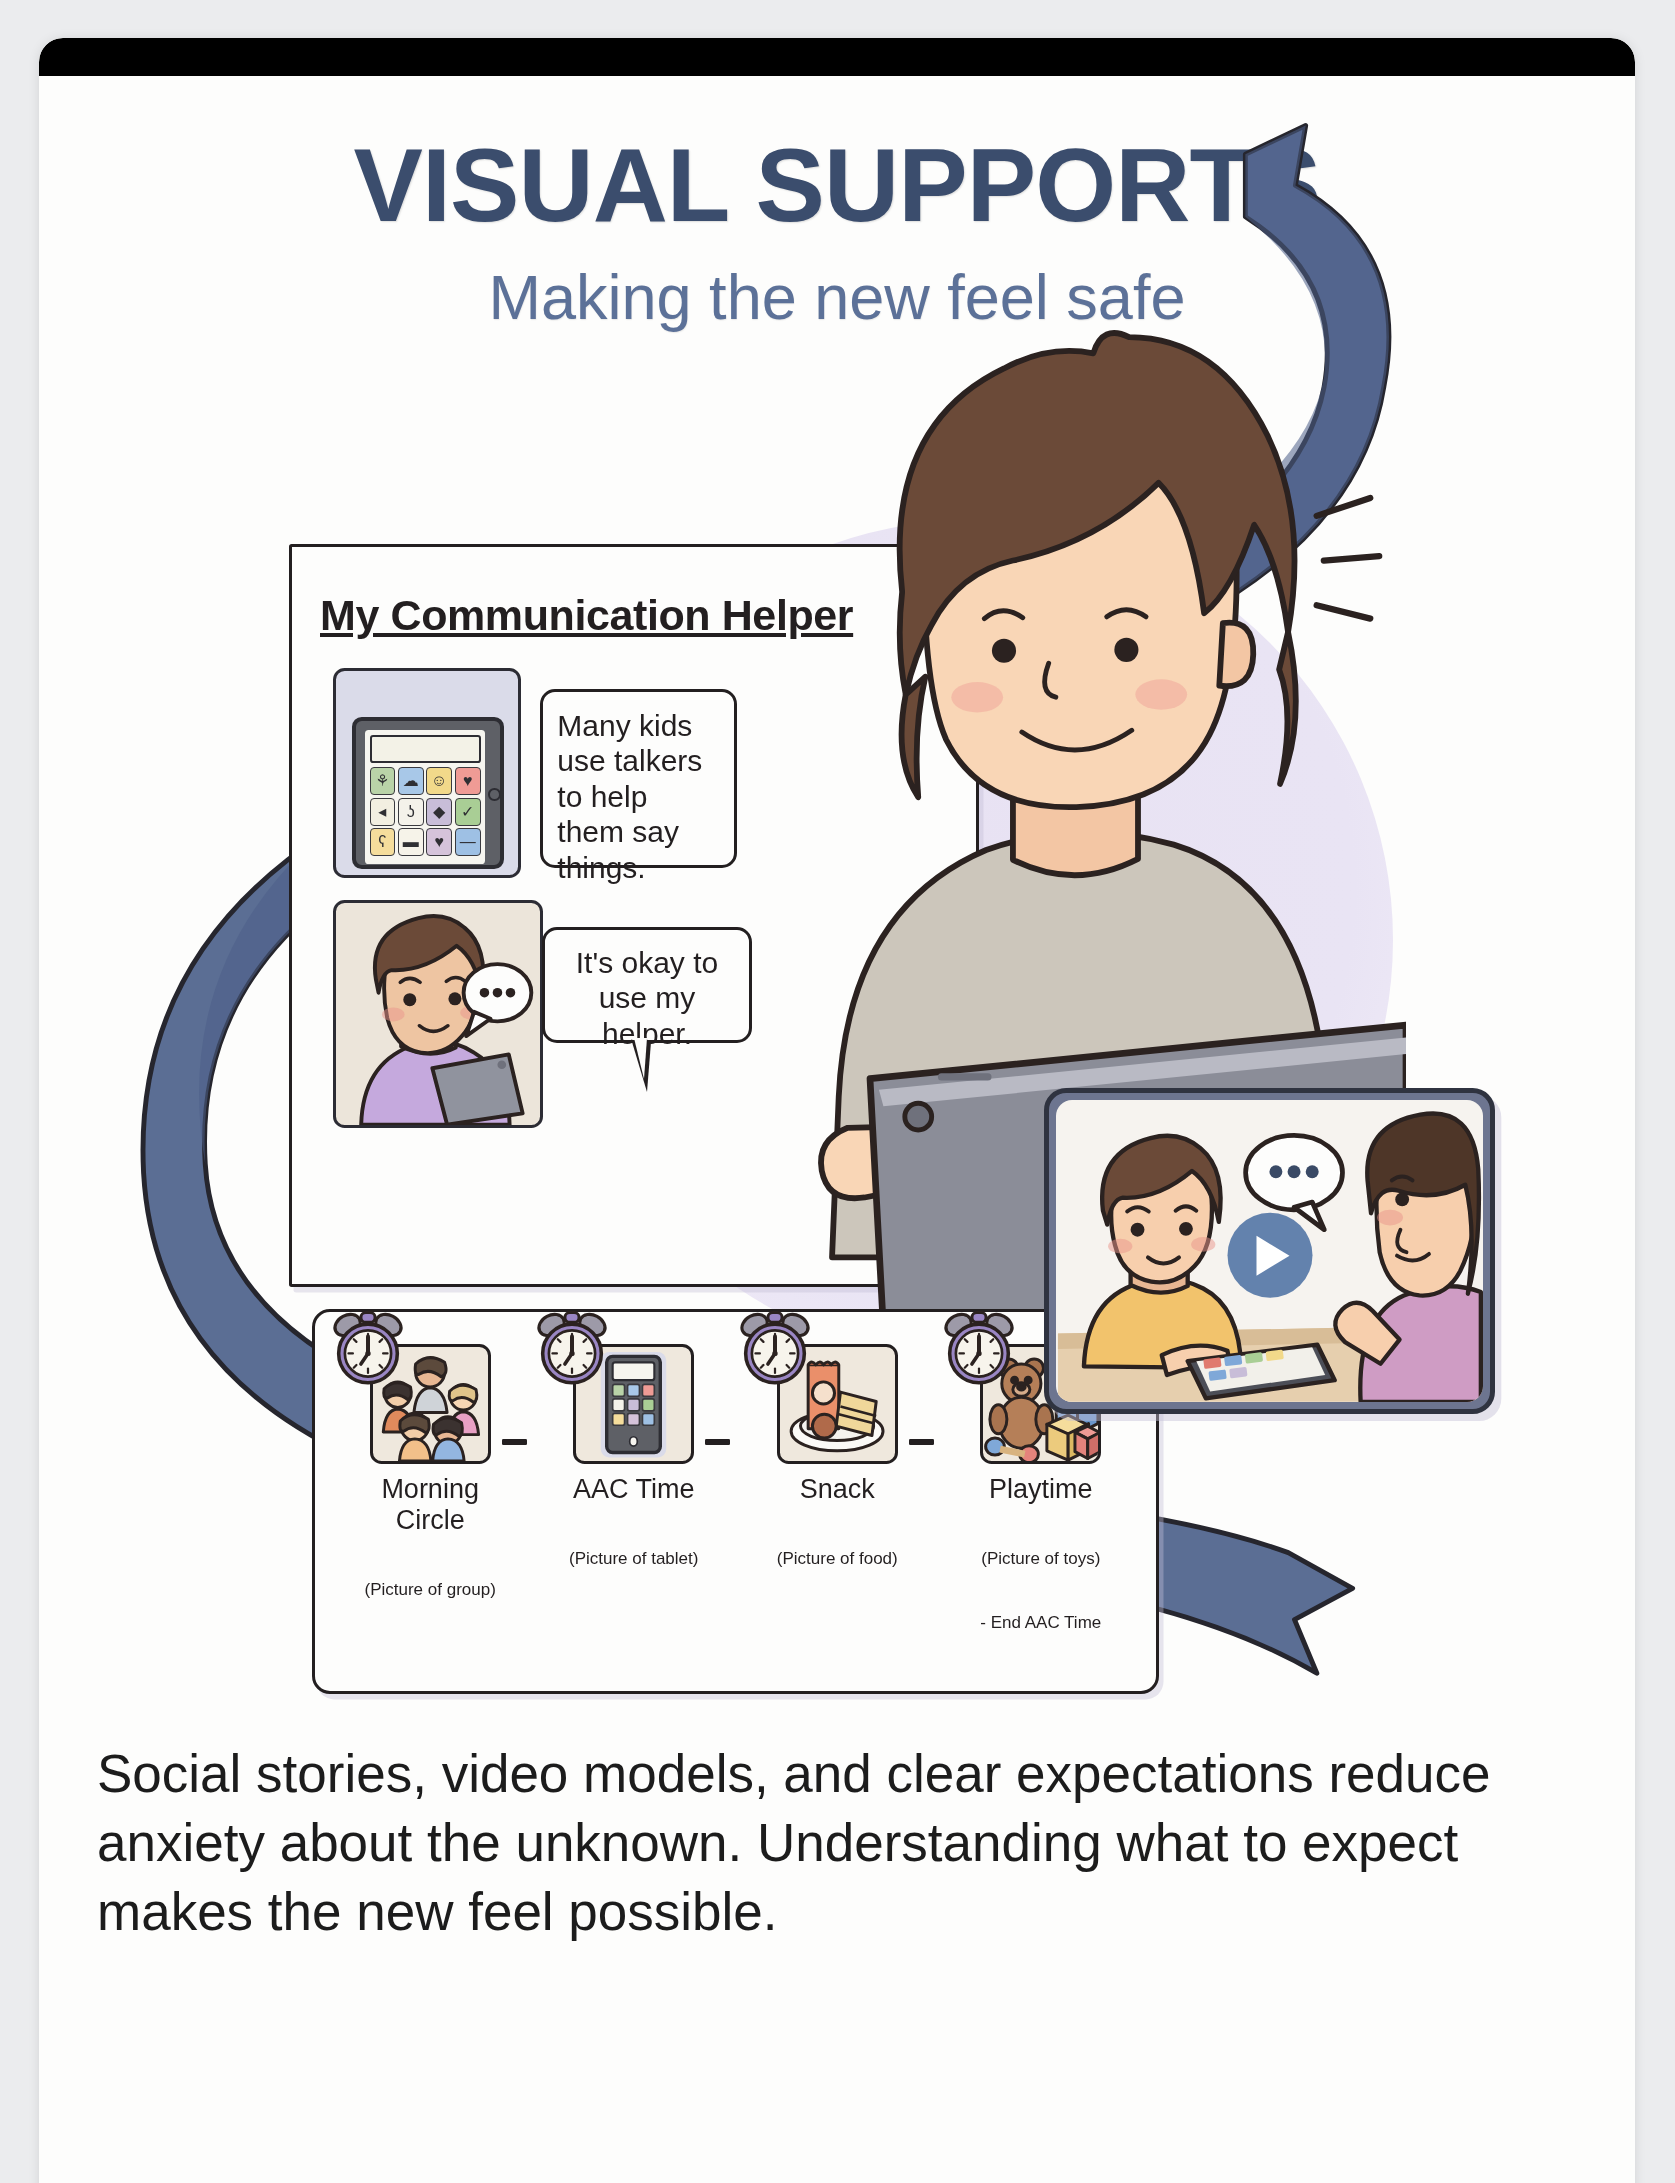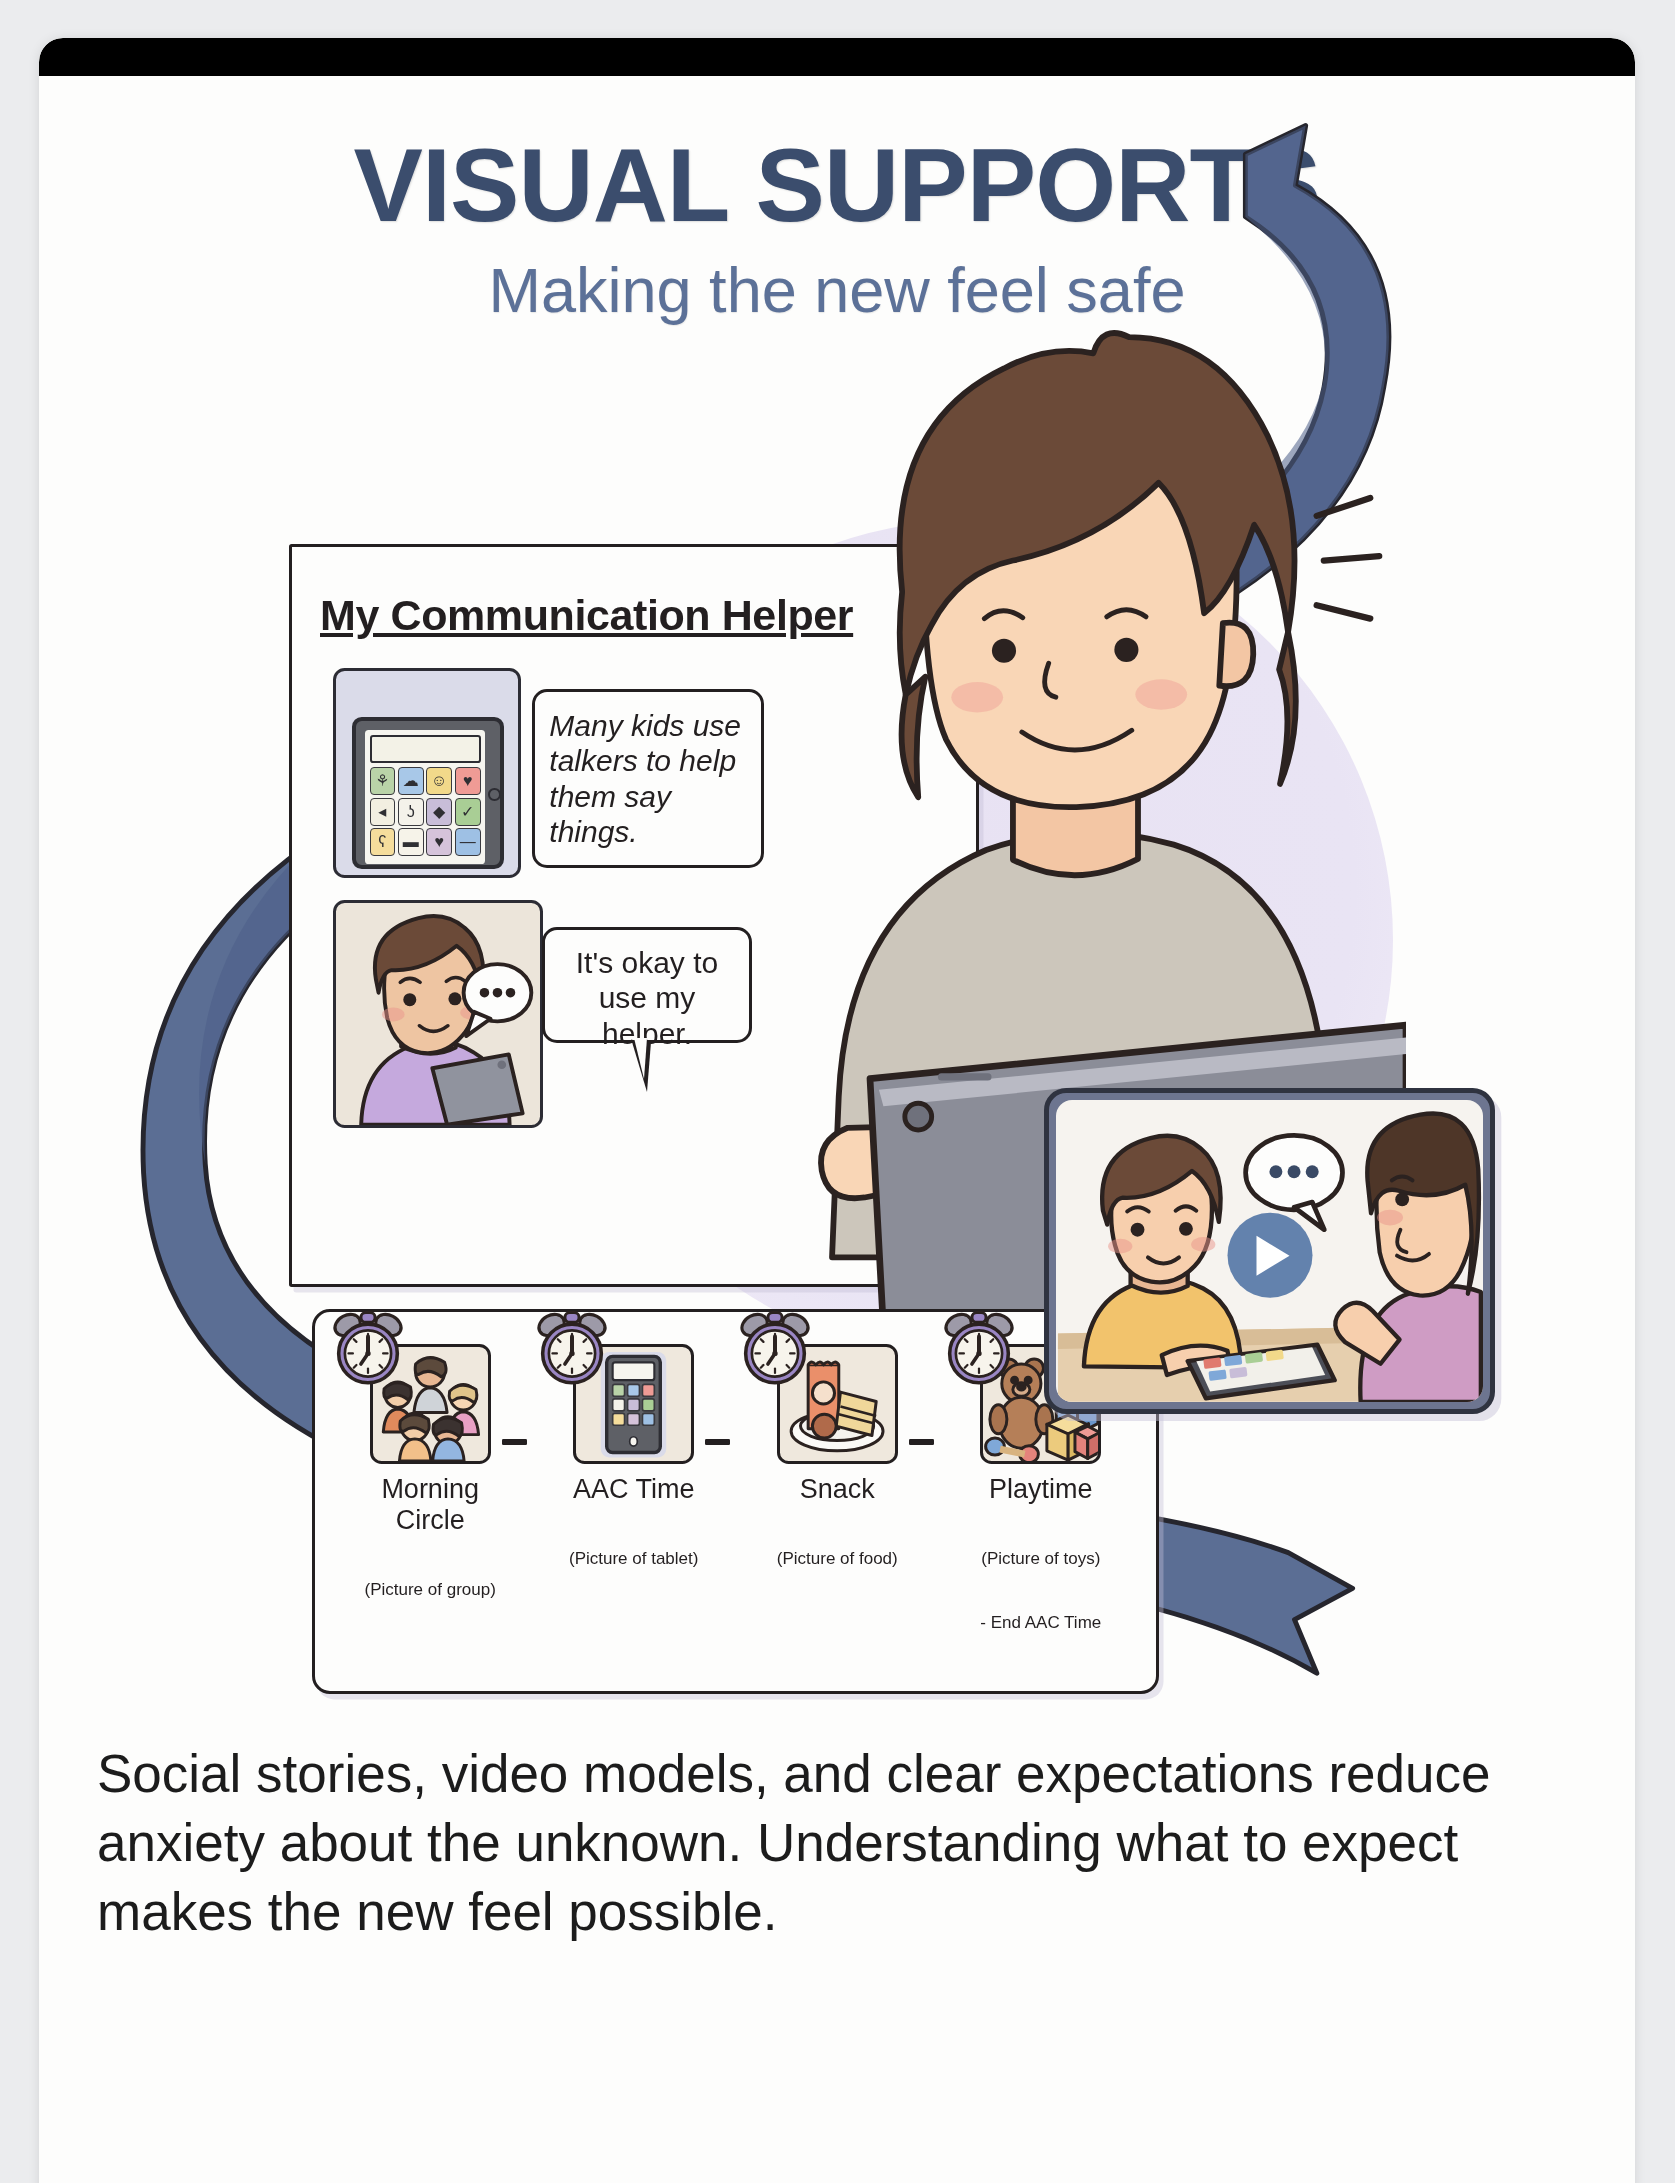--- a/index.html
+++ b/index.html
@@ -26,21 +26,21 @@
   }
 
   
   #header{ position:absolute; left:0; top:94px; width:100%; text-align:center; }
   #main-title{
     font-size:104px; font-weight:bold; color:#3b4d6d;
     letter-spacing:-0.9px; line-height:1.02;
     text-shadow:0.9px 1.3px 1.8px rgba(0,0,0,.13);
   }
   #subtitle{
-    margin-top:19px;
+    margin-top:26px;
     font-size:63px; font-weight:400; color:#5c7198;
     line-height:1.05;
     text-shadow:0.4px 0.9px 1.3px rgba(0,0,0,.09);
   }
 
   
   #purple-blob{
     position:absolute; left:514px; top:482px; width:840px; height:840px;
     background:radial-gradient(circle at 48% 44%, #e8e2f3 0%, #e9e4f4 62%, #efeaf7 82%, rgba(240,236,248,0) 100%);
     border-radius:50%;
@@ -90,24 +90,24 @@
     display:flex; align-items:center; justify-content:center;
     font-size:16px; line-height:1; color:#2f2f33;
   }
   #aac-home{
     position:absolute; right:-0.9px; top:67px; width:12.5px; height:12.5px;
     border:2.2px solid #2d2d33; border-radius:50%;
   }
 
   
   #speech-box-1{
-    position:absolute; left:240px; top:142px; width:232px; height:179px;
+    position:absolute; left:248px; top:142px; width:197px; height:179px;
     background:#fdfdfc; border:3.1px solid #231f20; border-radius:15px;
     padding:16px 14.3px;
-    font-size:30px; line-height:1.18; color:#231f20;font-style:italic;
+    font-size:30px; line-height:1.18; color:#231f20;
   }
 
   
   #photo-tile{
     position:absolute; left:41px; top:353px; width:210px; height:228px;
     background:#ece5da; border:3.1px solid #2c2c34; border-radius:11.6px;
     overflow:hidden;
   }
   
   #speech-box-2{

